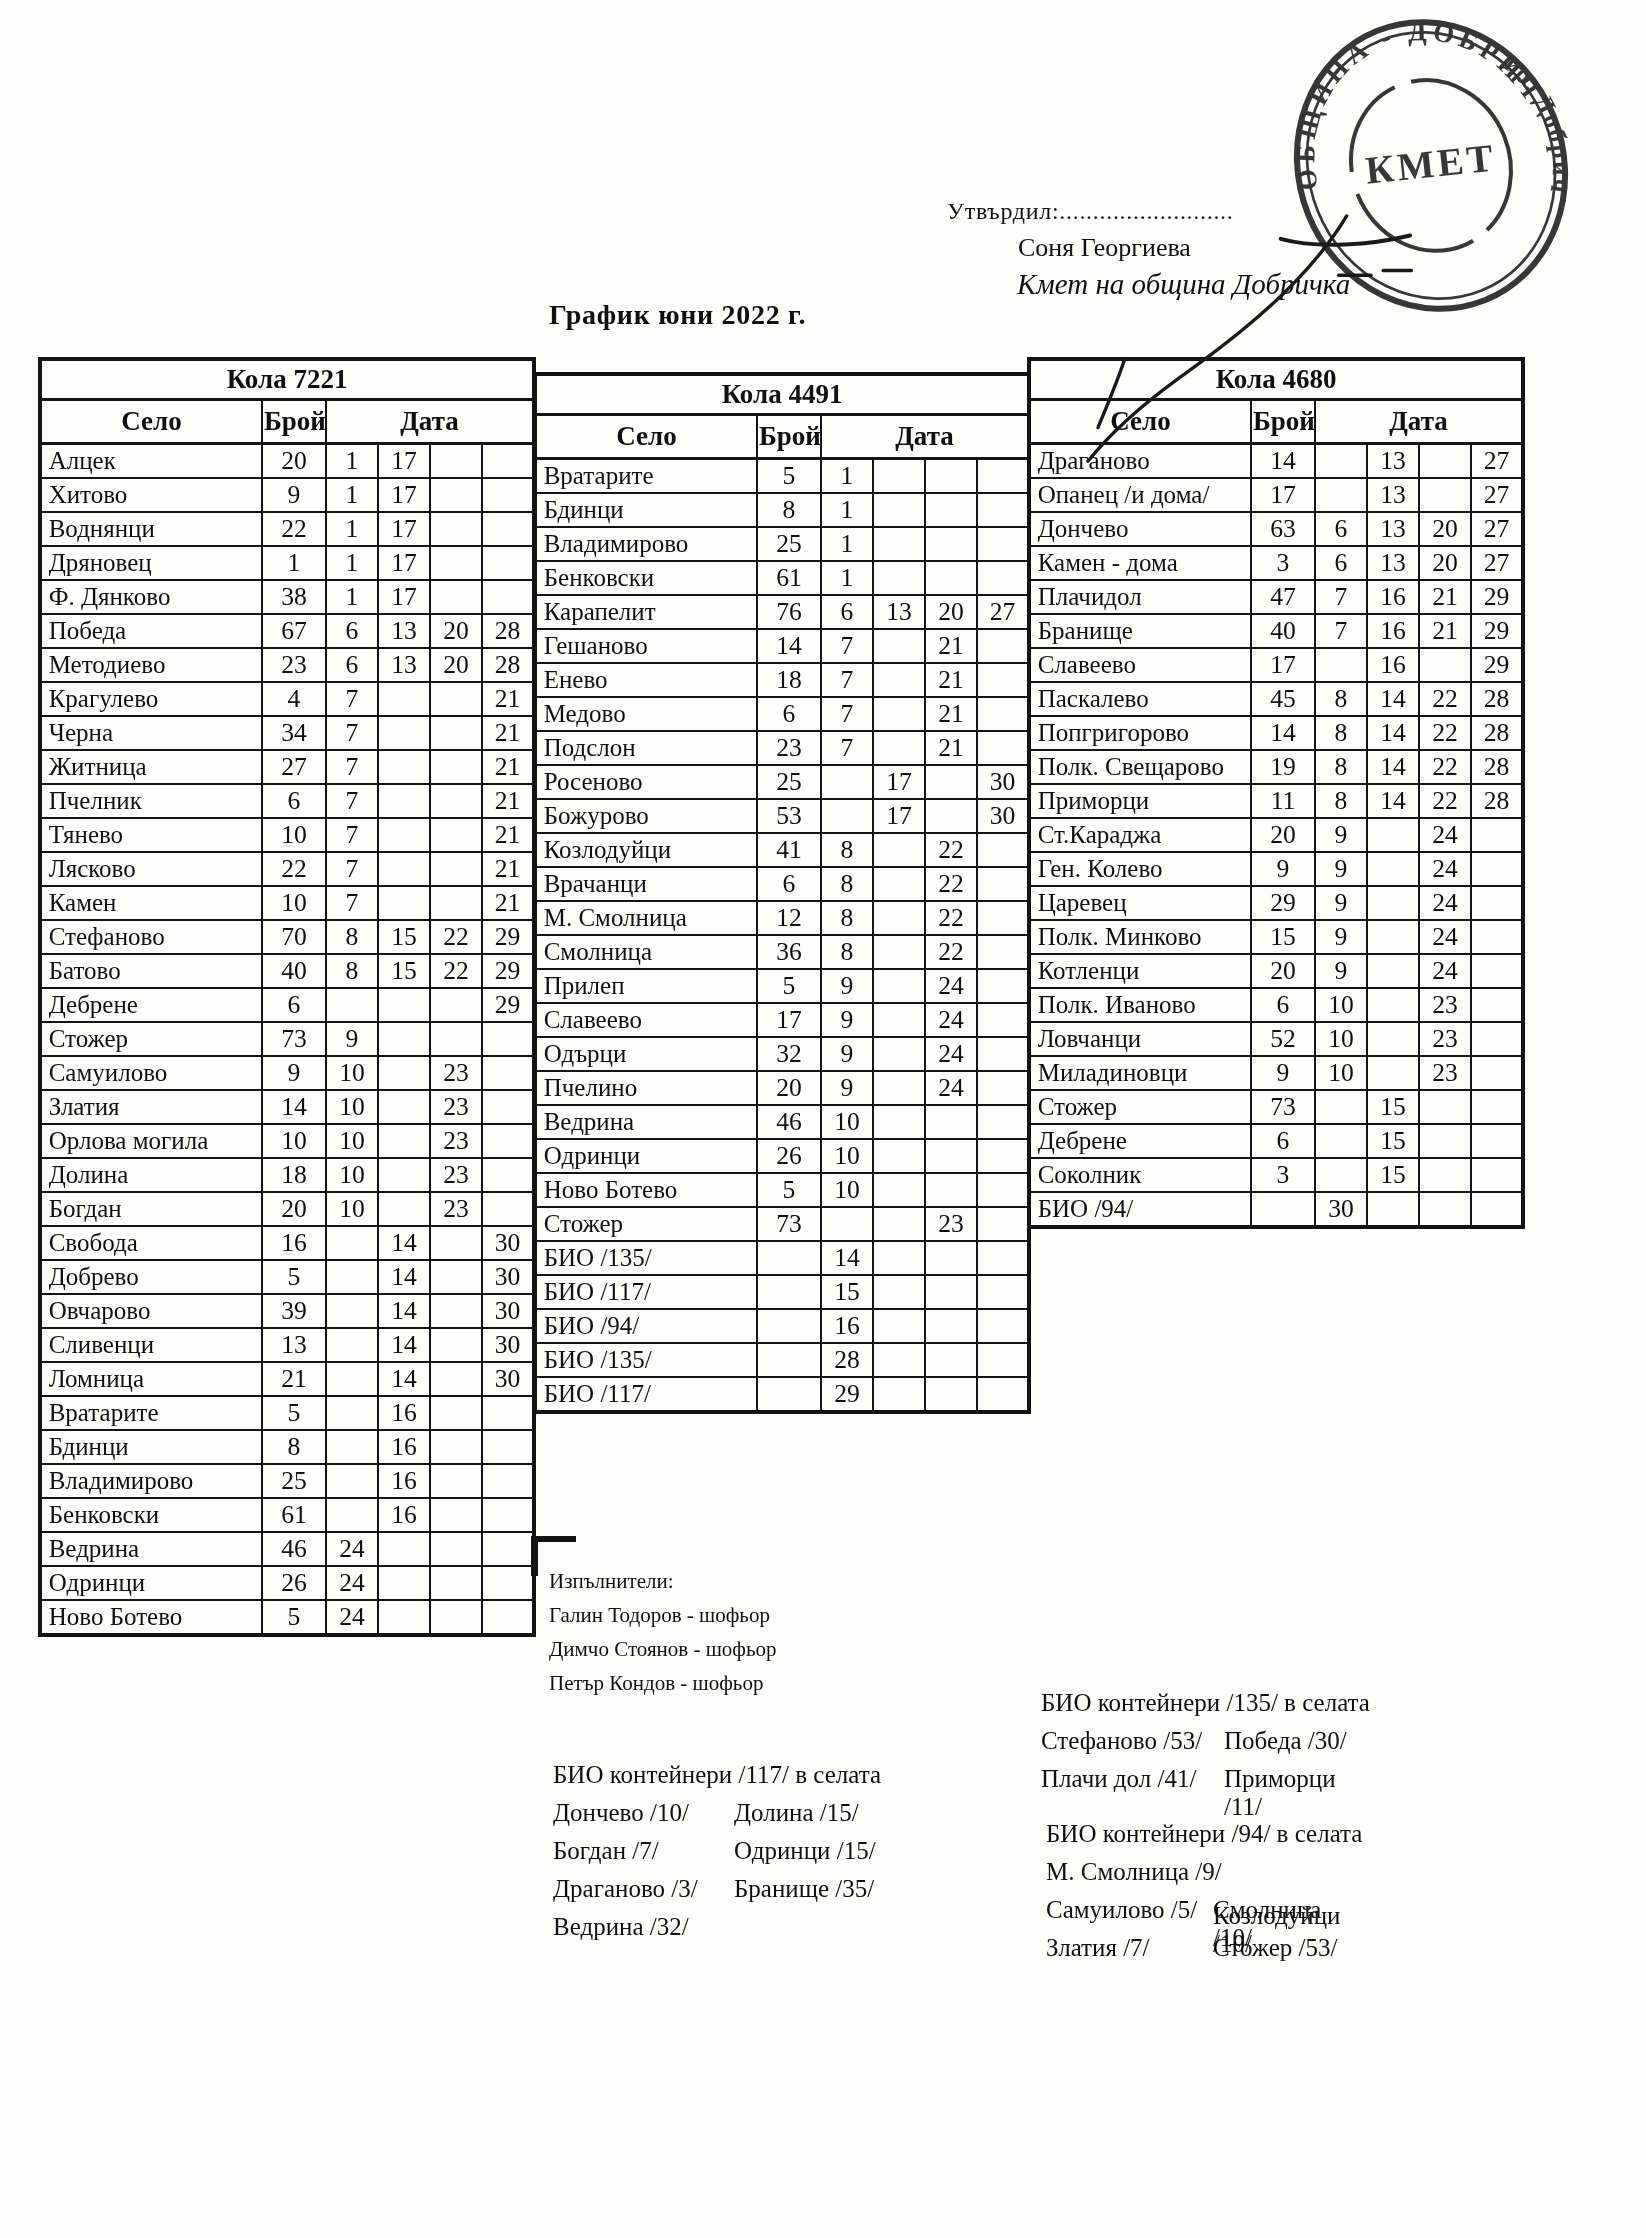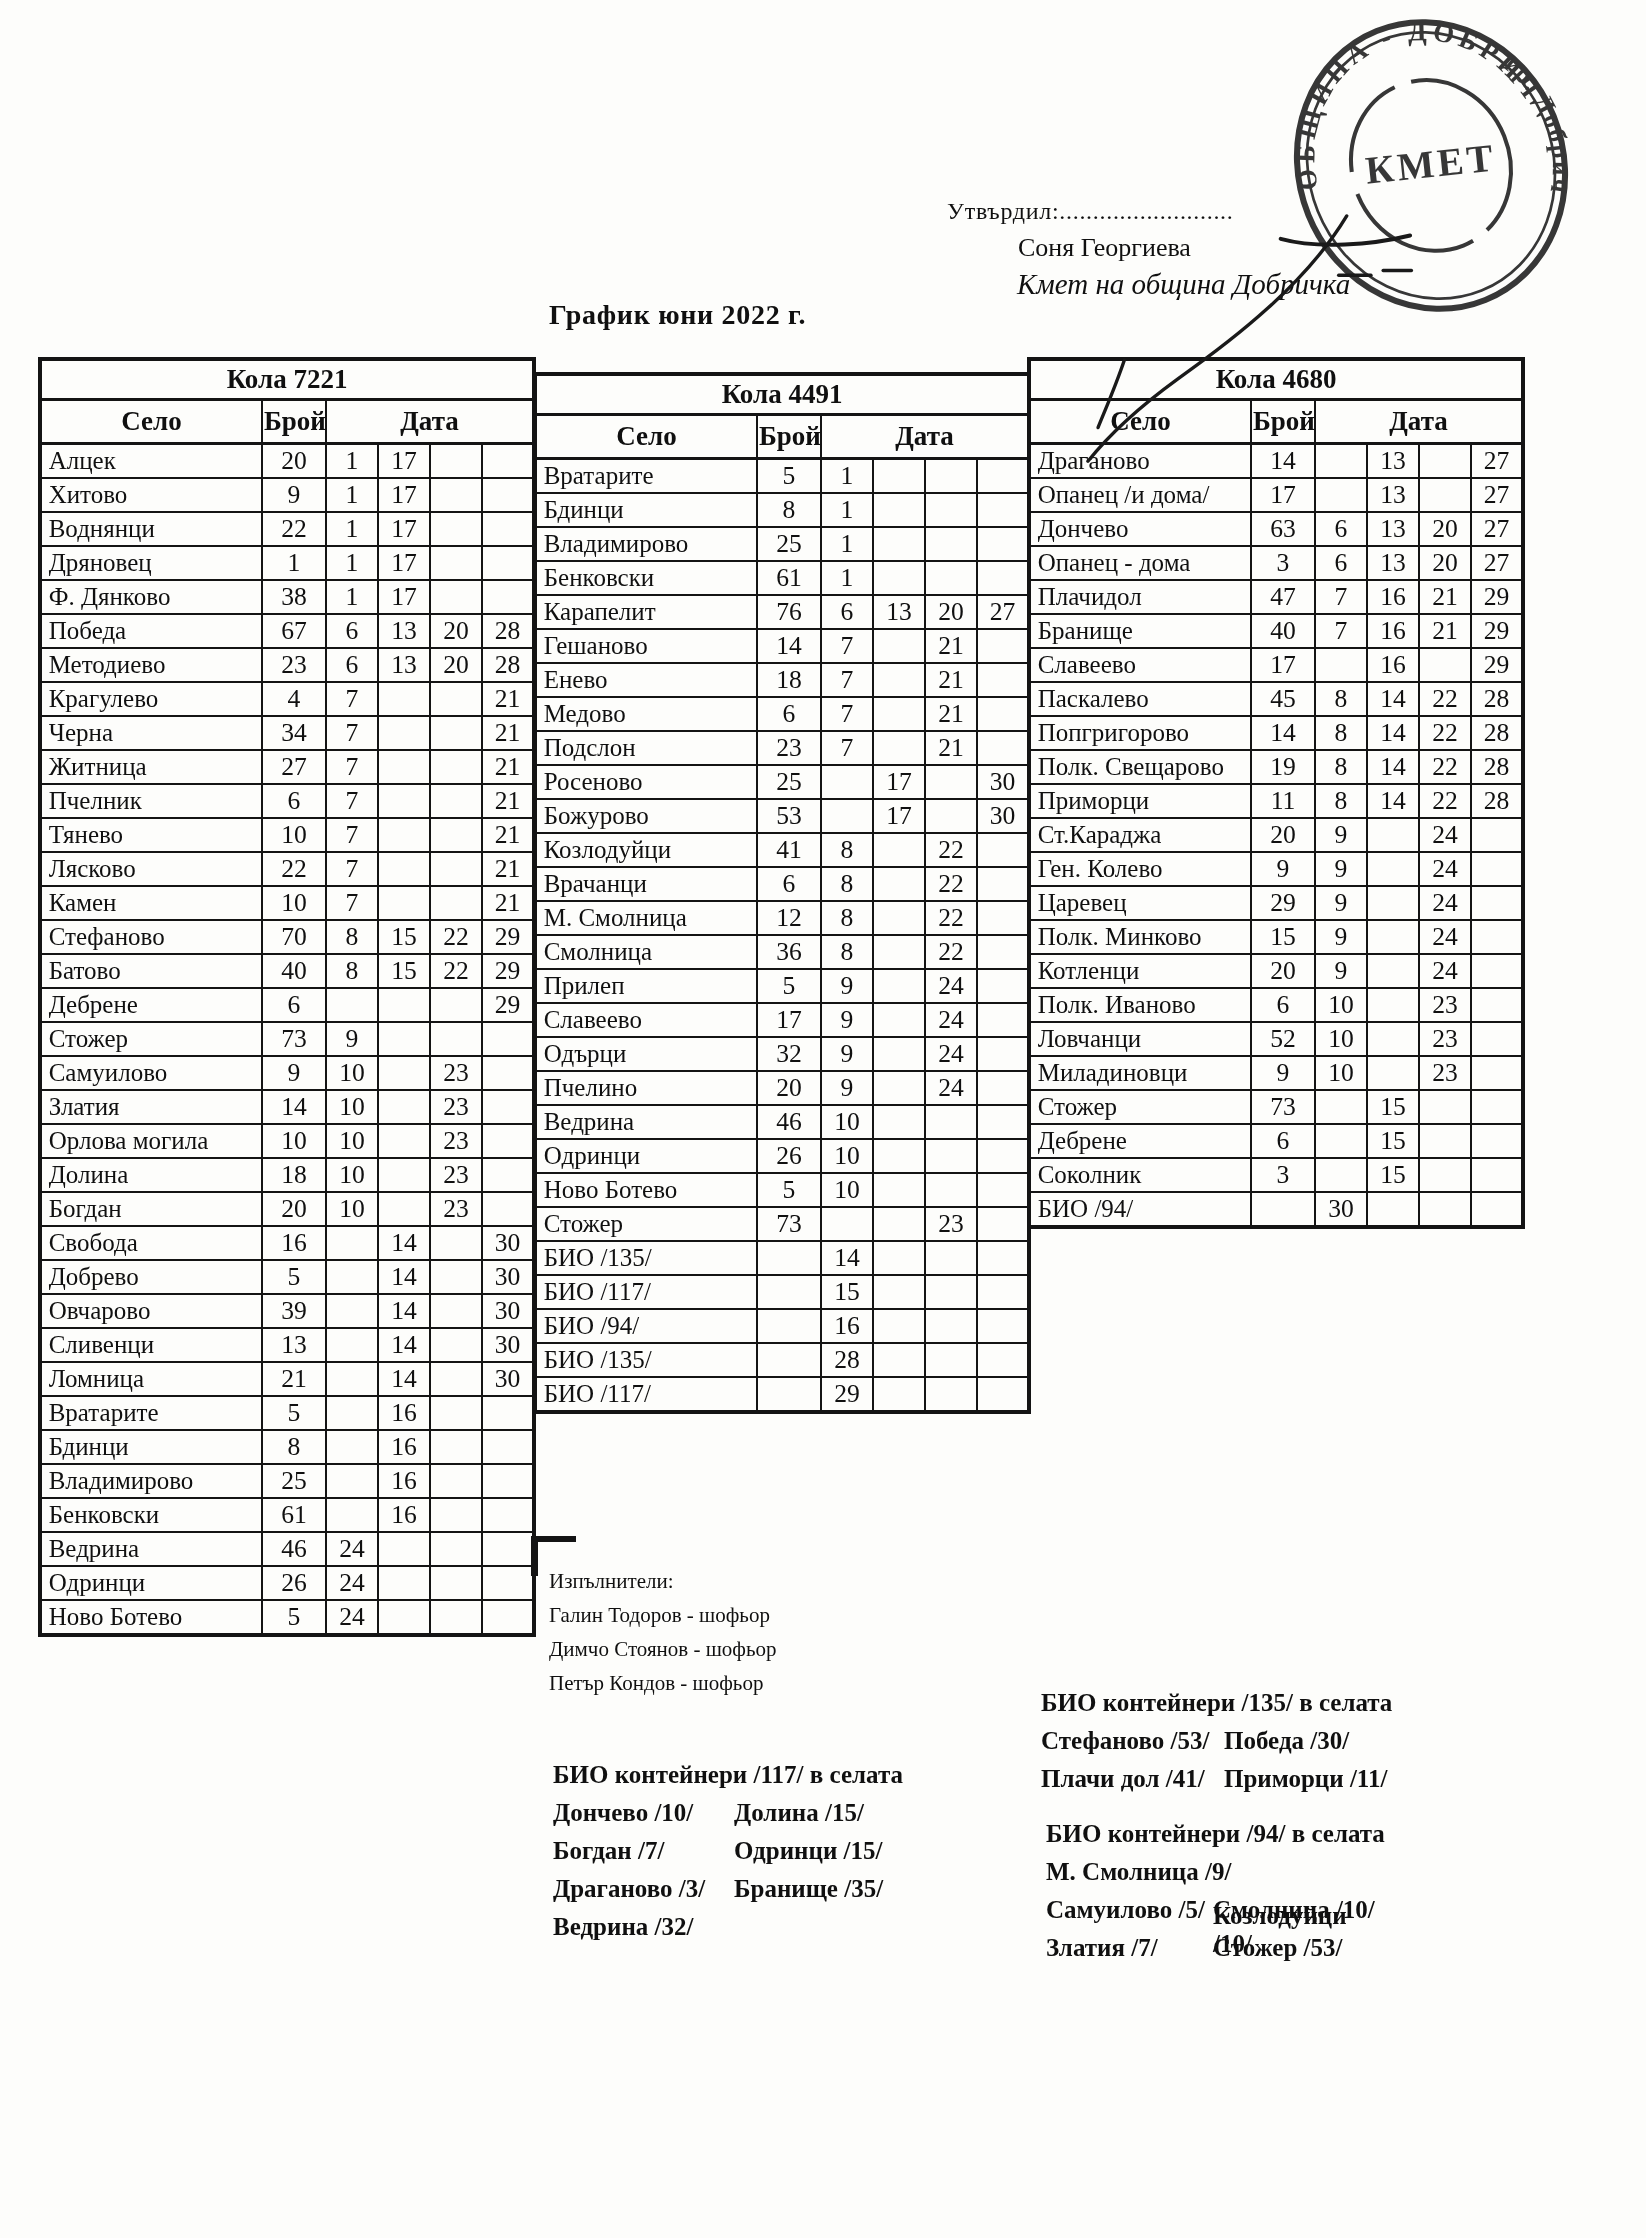--- a/index.html
+++ b/index.html
@@ -22,21 +22,21 @@
   .sched tr.car-row th { height:35px; font-size:27px; font-weight:bold; text-align:center; border-bottom:3.4px solid #141414; }
   .sched tr.head-row th { height:39px; font-size:27px; font-weight:bold; text-align:center; border-bottom:3.4px solid #141414; }
   .sched td { height:28px; font-size:25px; }
   .sched td.v { text-align:left; padding:0 2.7px 0 6.7px; }
   .sched td.c, .sched td.d { text-align:center; font-size:25.6px; }
   .t0 { left:38px; } .t1 { left:533px;margin-top:15px; } .t2 { left:1027px; }
   
   .exec-block { position:absolute; left:549px; top:1569px; }
   .exec-block .line { font-size:21px; height:34px; }
   .bio-section { position:absolute; }
-  .bio-section .line { position:relative; font-size:25px; height:38px;font-weight:bold; }
+  .bio-section .line { position:relative; font-size:25px; height:38px; }
   .bio-section .c2 { position:absolute; top:0; }
   
   .stamp-svg { position:absolute; left:1286px; top:6.7px; opacity:0.88; }
   .pen-overlay { position:absolute; left:0; top:0; pointer-events:none; }
   .ink-artifact { position:absolute; left:531px; top:1536px; width:38px; height:34px;
                   border-top:6.7px solid #141414; border-left:7.4px solid #141414; }
 </style>
 </head>
 <body>
 
@@ -654,21 +654,21 @@
           </tr>
           <tr>
             <td class="v">Дончево</td>
             <td class="c">63</td>
             <td class="d">6</td>
             <td class="d">13</td>
             <td class="d">20</td>
             <td class="d">27</td>
           </tr>
           <tr>
-            <td class="v">Опанец - дома</td>
+            <td class="v">Камен - дома</td>
             <td class="c">3</td>
             <td class="d">6</td>
             <td class="d">13</td>
             <td class="d">20</td>
             <td class="d">27</td>
           </tr>
           <tr>
             <td class="v">Плачидол</td>
             <td class="c">47</td>
             <td class="d">7</td>

